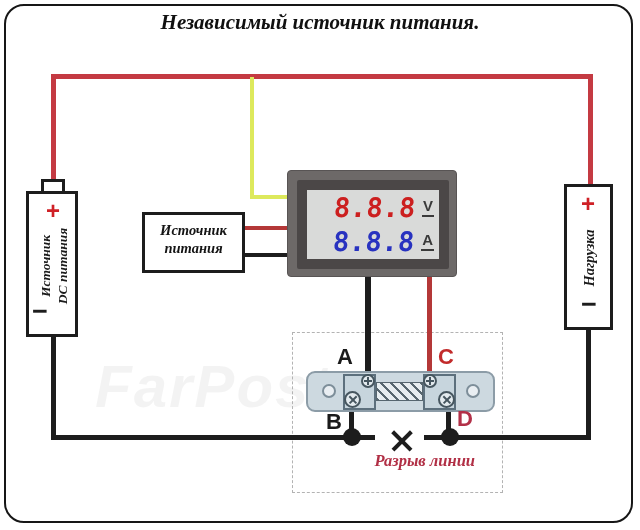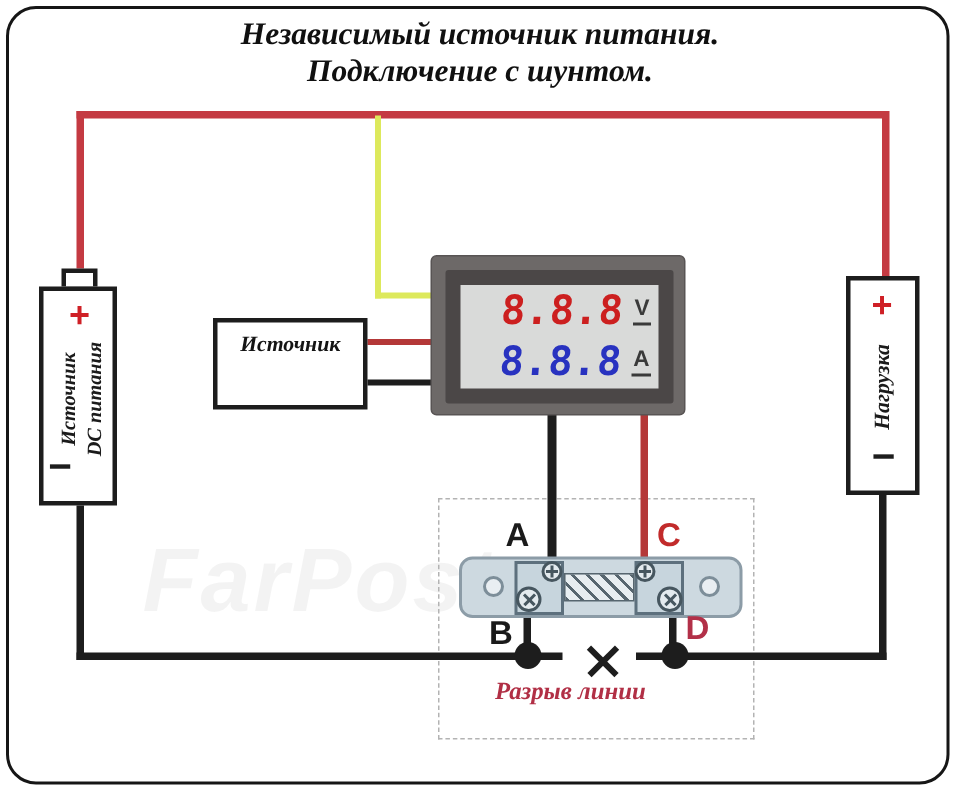--- a/index.html
+++ b/index.html
@@ -45,32 +45,31 @@
   .screw:before{width:80%;height:2px;transform:translate(-50%,-50%);}
   .screw:after{width:2px;height:80%;transform:translate(-50%,-50%);}
   .screw.diag:before{transform:translate(-50%,-50%) rotate(45deg);}
   .screw.diag:after{transform:translate(-50%,-50%) rotate(45deg);}
   .term-label{font:bold 22px "Liberation Sans", sans-serif;color:#1a1a1a;}
   .term-label.redl{color:#c22b2b;}
   .term-label.crimson{color:#b23048;}
   .dot{width:18px;height:18px;border-radius:50%;background:#1d1d1d;}
   .dashed-rect{border:1.5px dashed #b3b3b3;box-sizing:border-box;}
   .xbar{position:absolute;left:0;top:11px;width:26px;height:3.5px;background:#1d1d1d;}
-  .break-label{font:bold italic 16.5px "Liberation Serif", serif;color:var(--break-red);text-align:left;}
+  .break-label{font:bold italic 16.5px "Liberation Serif", serif;color:var(--break-red);text-align:right;}
   .watermark{font:bold italic 60px "Liberation Sans", sans-serif;color:#000;opacity:0.045;letter-spacing:2px;}
 </style>
 </head>
 <body>
 
 <div id="screen">
 
   <div class="abs frame"></div>
 
   <div class="abs title" style="top:10px;">Независимый источник питания.</div>
-  <div class="abs title" style="top:35px;">Подключение с шунтом.</div>
 
   <div class="abs watermark" style="left:95px;top:352px;">FarPost</div>
 
   <div class="abs dashed-rect" style="left:292px;top:332px;width:211px;height:161px;"></div>
 
   <div class="abs wire red" style="left:51px;top:74px;width:541px;height:4.5px;"></div>
   <div class="abs wire red" style="left:51px;top:74px;width:4.5px;height:108px;"></div>
   <div class="abs wire red" style="left:588px;top:74px;width:4.5px;height:114px;"></div>
 
   <div class="abs wire yellow" style="left:250px;top:77px;width:4px;height:122px;"></div>
@@ -103,20 +102,21 @@
   </div>
   <div class="abs pol minus" style="left:31px;top:296px;">−</div>
 
   <div class="abs comp" style="left:564px;top:184px;width:49px;height:146px;"></div>
   <div class="abs pol plus" style="left:579px;top:190px;">+</div>
   <div class="abs vlabel" style="left:589px;top:258px;font-size:14.5px;">Нагрузка</div>
   <div class="abs pol minus" style="left:580px;top:289px;">−</div>
 
   <div class="abs comp psu" style="left:142px;top:212px;width:103px;height:61px;">
     <span style="display:block">Источник</span>
+    <span style="display:block">питания</span>
   </div>
 
   <div class="abs meter-outer" style="left:287px;top:170px;width:170px;height:107px;">
     <div class="abs meter-bezel" style="left:9px;top:9px;width:152px;height:89px;">
       <div class="abs meter-display" style="left:10px;top:10px;width:132px;height:69px;">
         <div class="mrow volt">
           <span class="seg">8.8.8</span>
           <span class="unit">V</span>
         </div>
         <div class="mrow amp">

